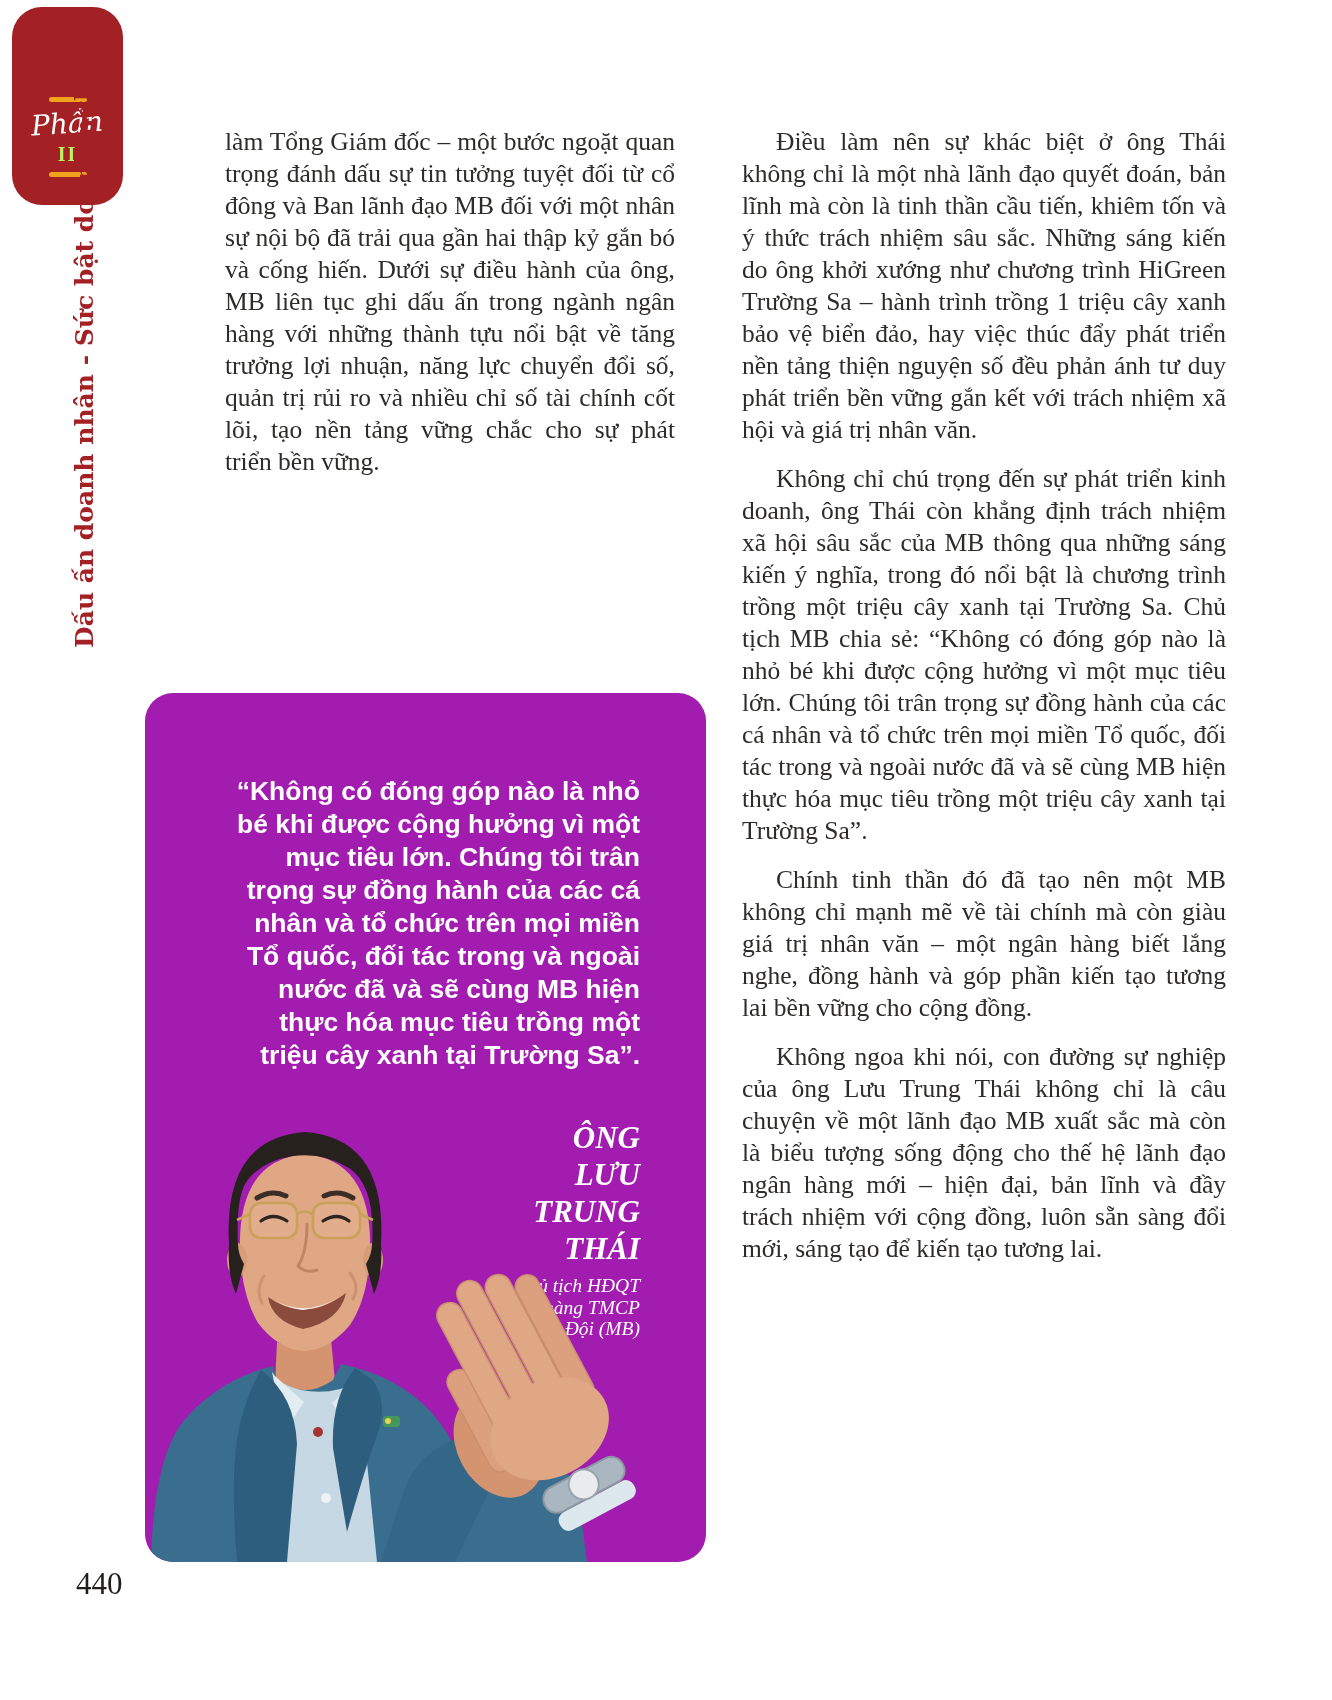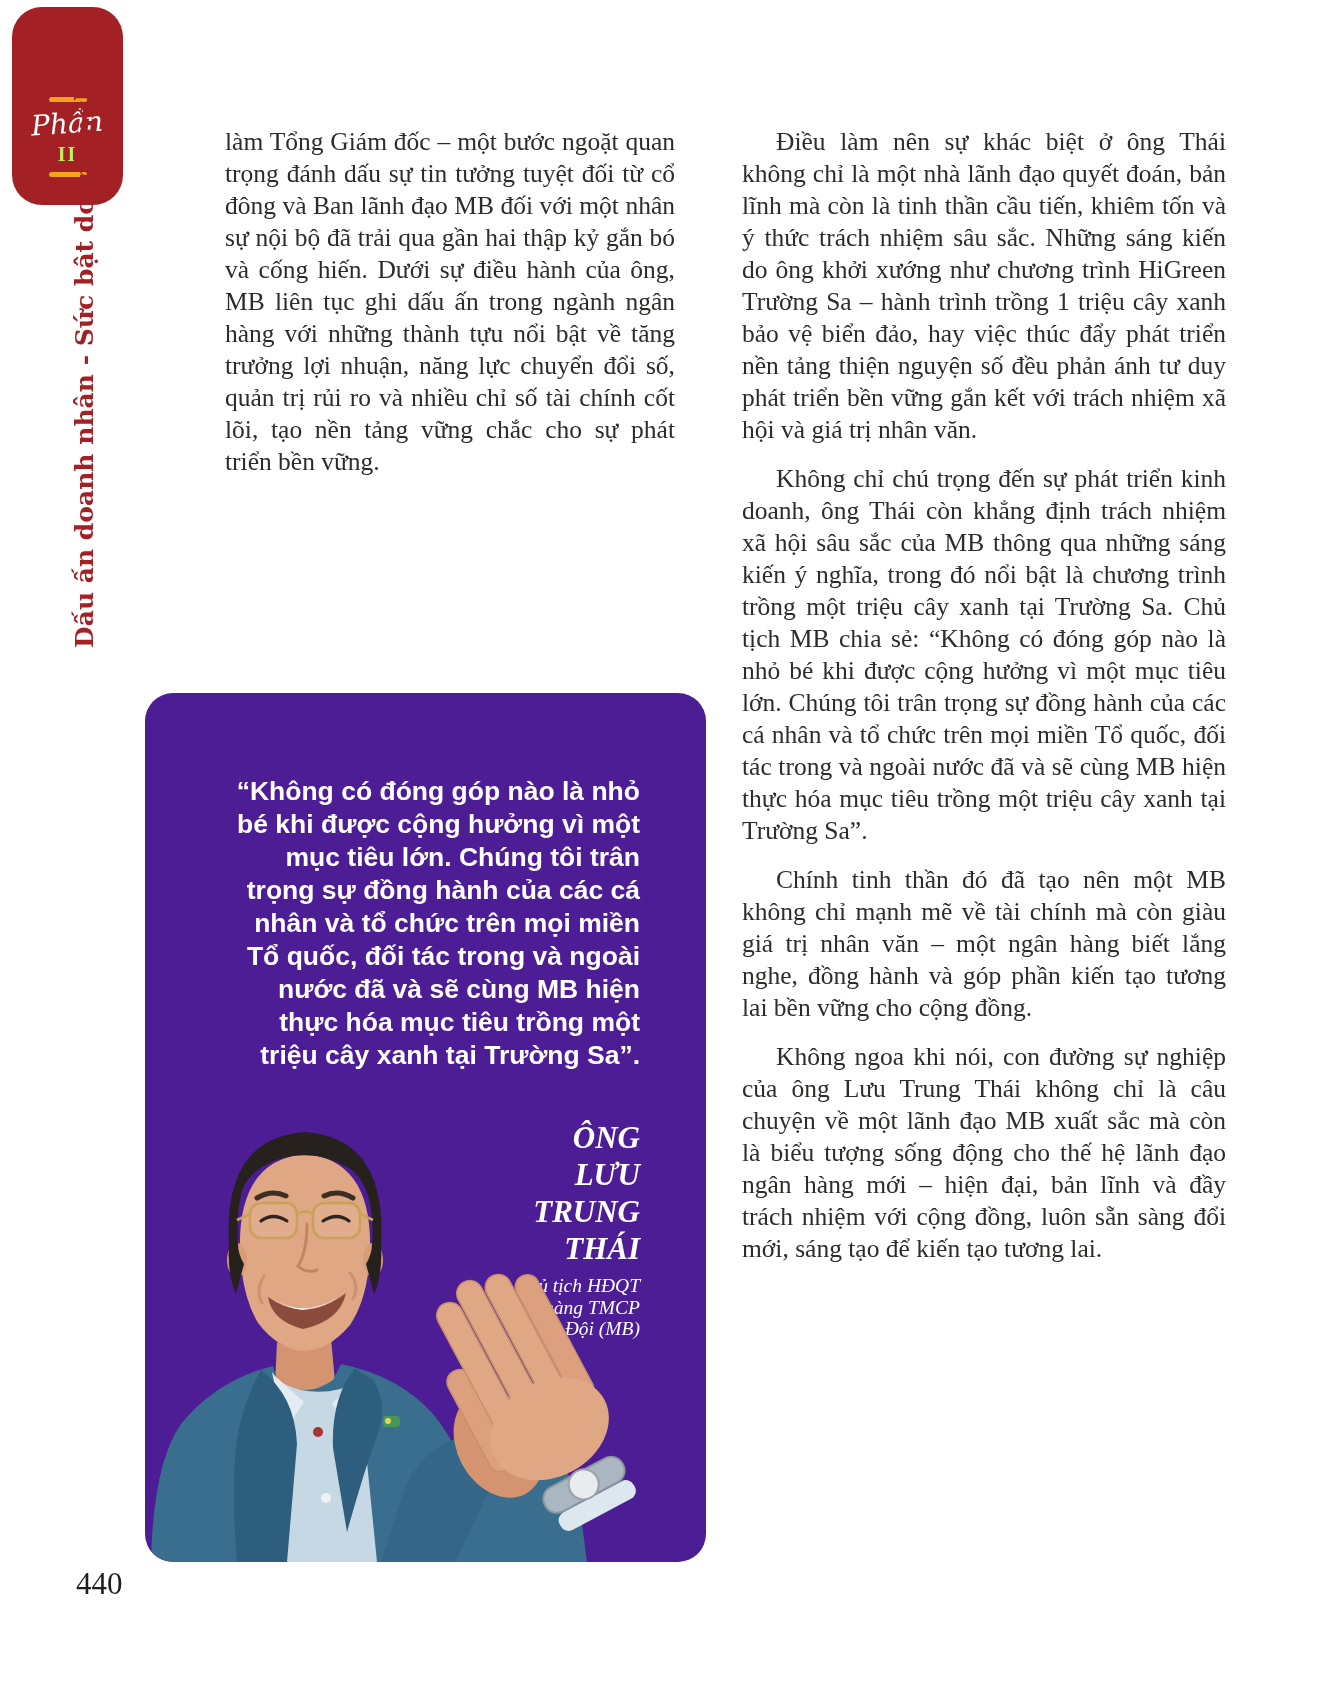--- a/index.html
+++ b/index.html
@@ -26,21 +26,21 @@
 
   
   .col{position:absolute;top:126px;font-size:25.5px;line-height:32px;text-align:justify;}
   .col1{left:225px;width:450px;}
   .col2{left:742px;width:484px;}
   .col p{margin:0 0 17px 0;text-indent:34px;}
   .col p.cont{text-indent:0;}
 
   
   .quote-card{position:absolute;left:145px;top:693px;width:561px;height:869px;
-    background:#4c1d95;border-radius:28px;overflow:hidden;}
+    background:#a21caf;border-radius:28px;overflow:hidden;}
   .quote{position:absolute;top:82px;right:66px;width:408px;margin:0;
     font-family:"Liberation Sans",sans-serif;font-weight:bold;
     font-size:26.5px;line-height:33px;color:#ffffff;text-align:right;}
   .person-name{position:absolute;top:426px;right:66px;text-align:right;
     font-family:"Liberation Serif",serif;font-style:italic;font-weight:bold;
     font-size:31px;line-height:37px;color:#ffffff;}
   .person-name span{display:block;}
   .person-title{position:absolute;top:582px;right:66px;text-align:right;
     font-family:"Liberation Serif",serif;font-style:italic;
     font-size:19.5px;line-height:21.5px;color:#ffffff;}

